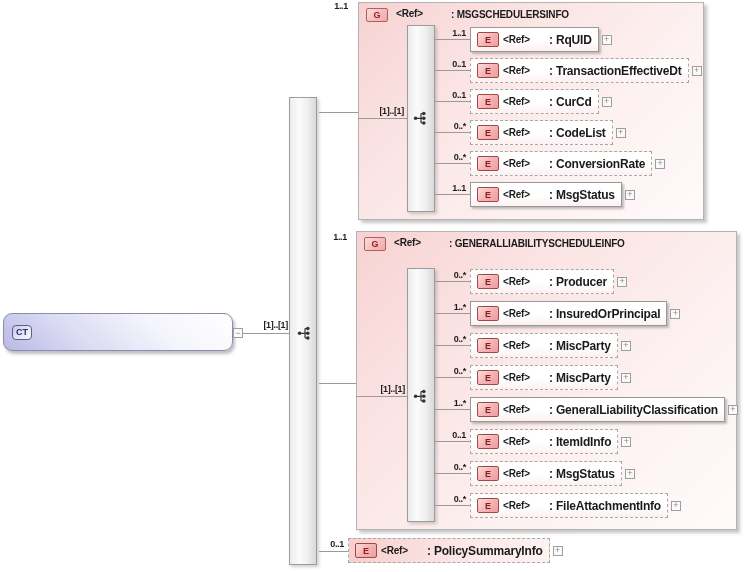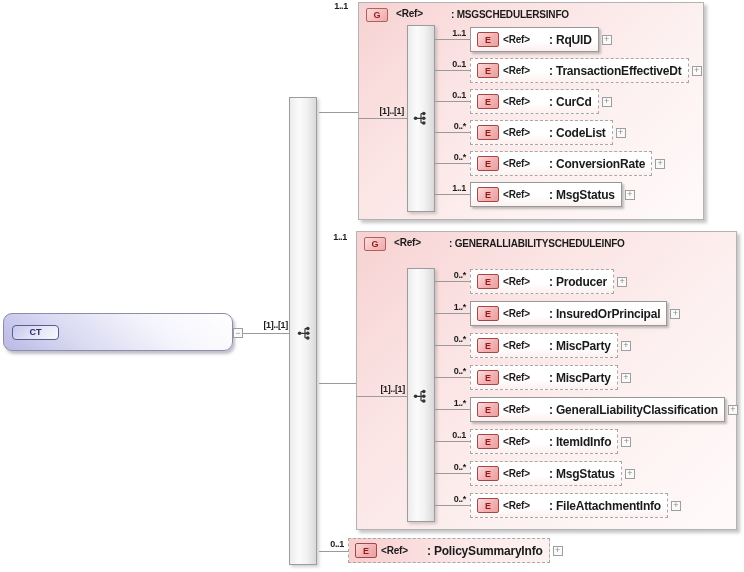--- a/index.html
+++ b/index.html
@@ -42,21 +42,21 @@
   .ref{
     width:46px;font-size:10px;font-weight:bold;color:#1a1a1a;
     white-space:nowrap;letter-spacing:-0.2px;flex:none;
   }
   
   .badge{
     display:inline-flex;align-items:center;justify-content:center;
     font-weight:bold;box-sizing:border-box;flex:none;
   }
   .badge-ct{
-    width:47px;height:15px;border-radius:4px;font-size:9px;color:#2c2c6e;
+    width:20px;height:15px;border-radius:4px;font-size:9px;color:#2c2c6e;
     border:1px solid #5d5d8d;
     background:linear-gradient(135deg,#c7c7ed 0%,#e6e6f7 55%,#f8f8fd 100%);
   }
   .badge-g{
     width:22px;height:14px;border-radius:2px;font-size:9px;color:#8d1d1d;
     border:1px solid #b06060;
     background:linear-gradient(135deg,#fbdcdc 0%,#f5bcbc 60%,#f0a8a8 100%);
     margin-top:0px;
   }
   .badge-e{

